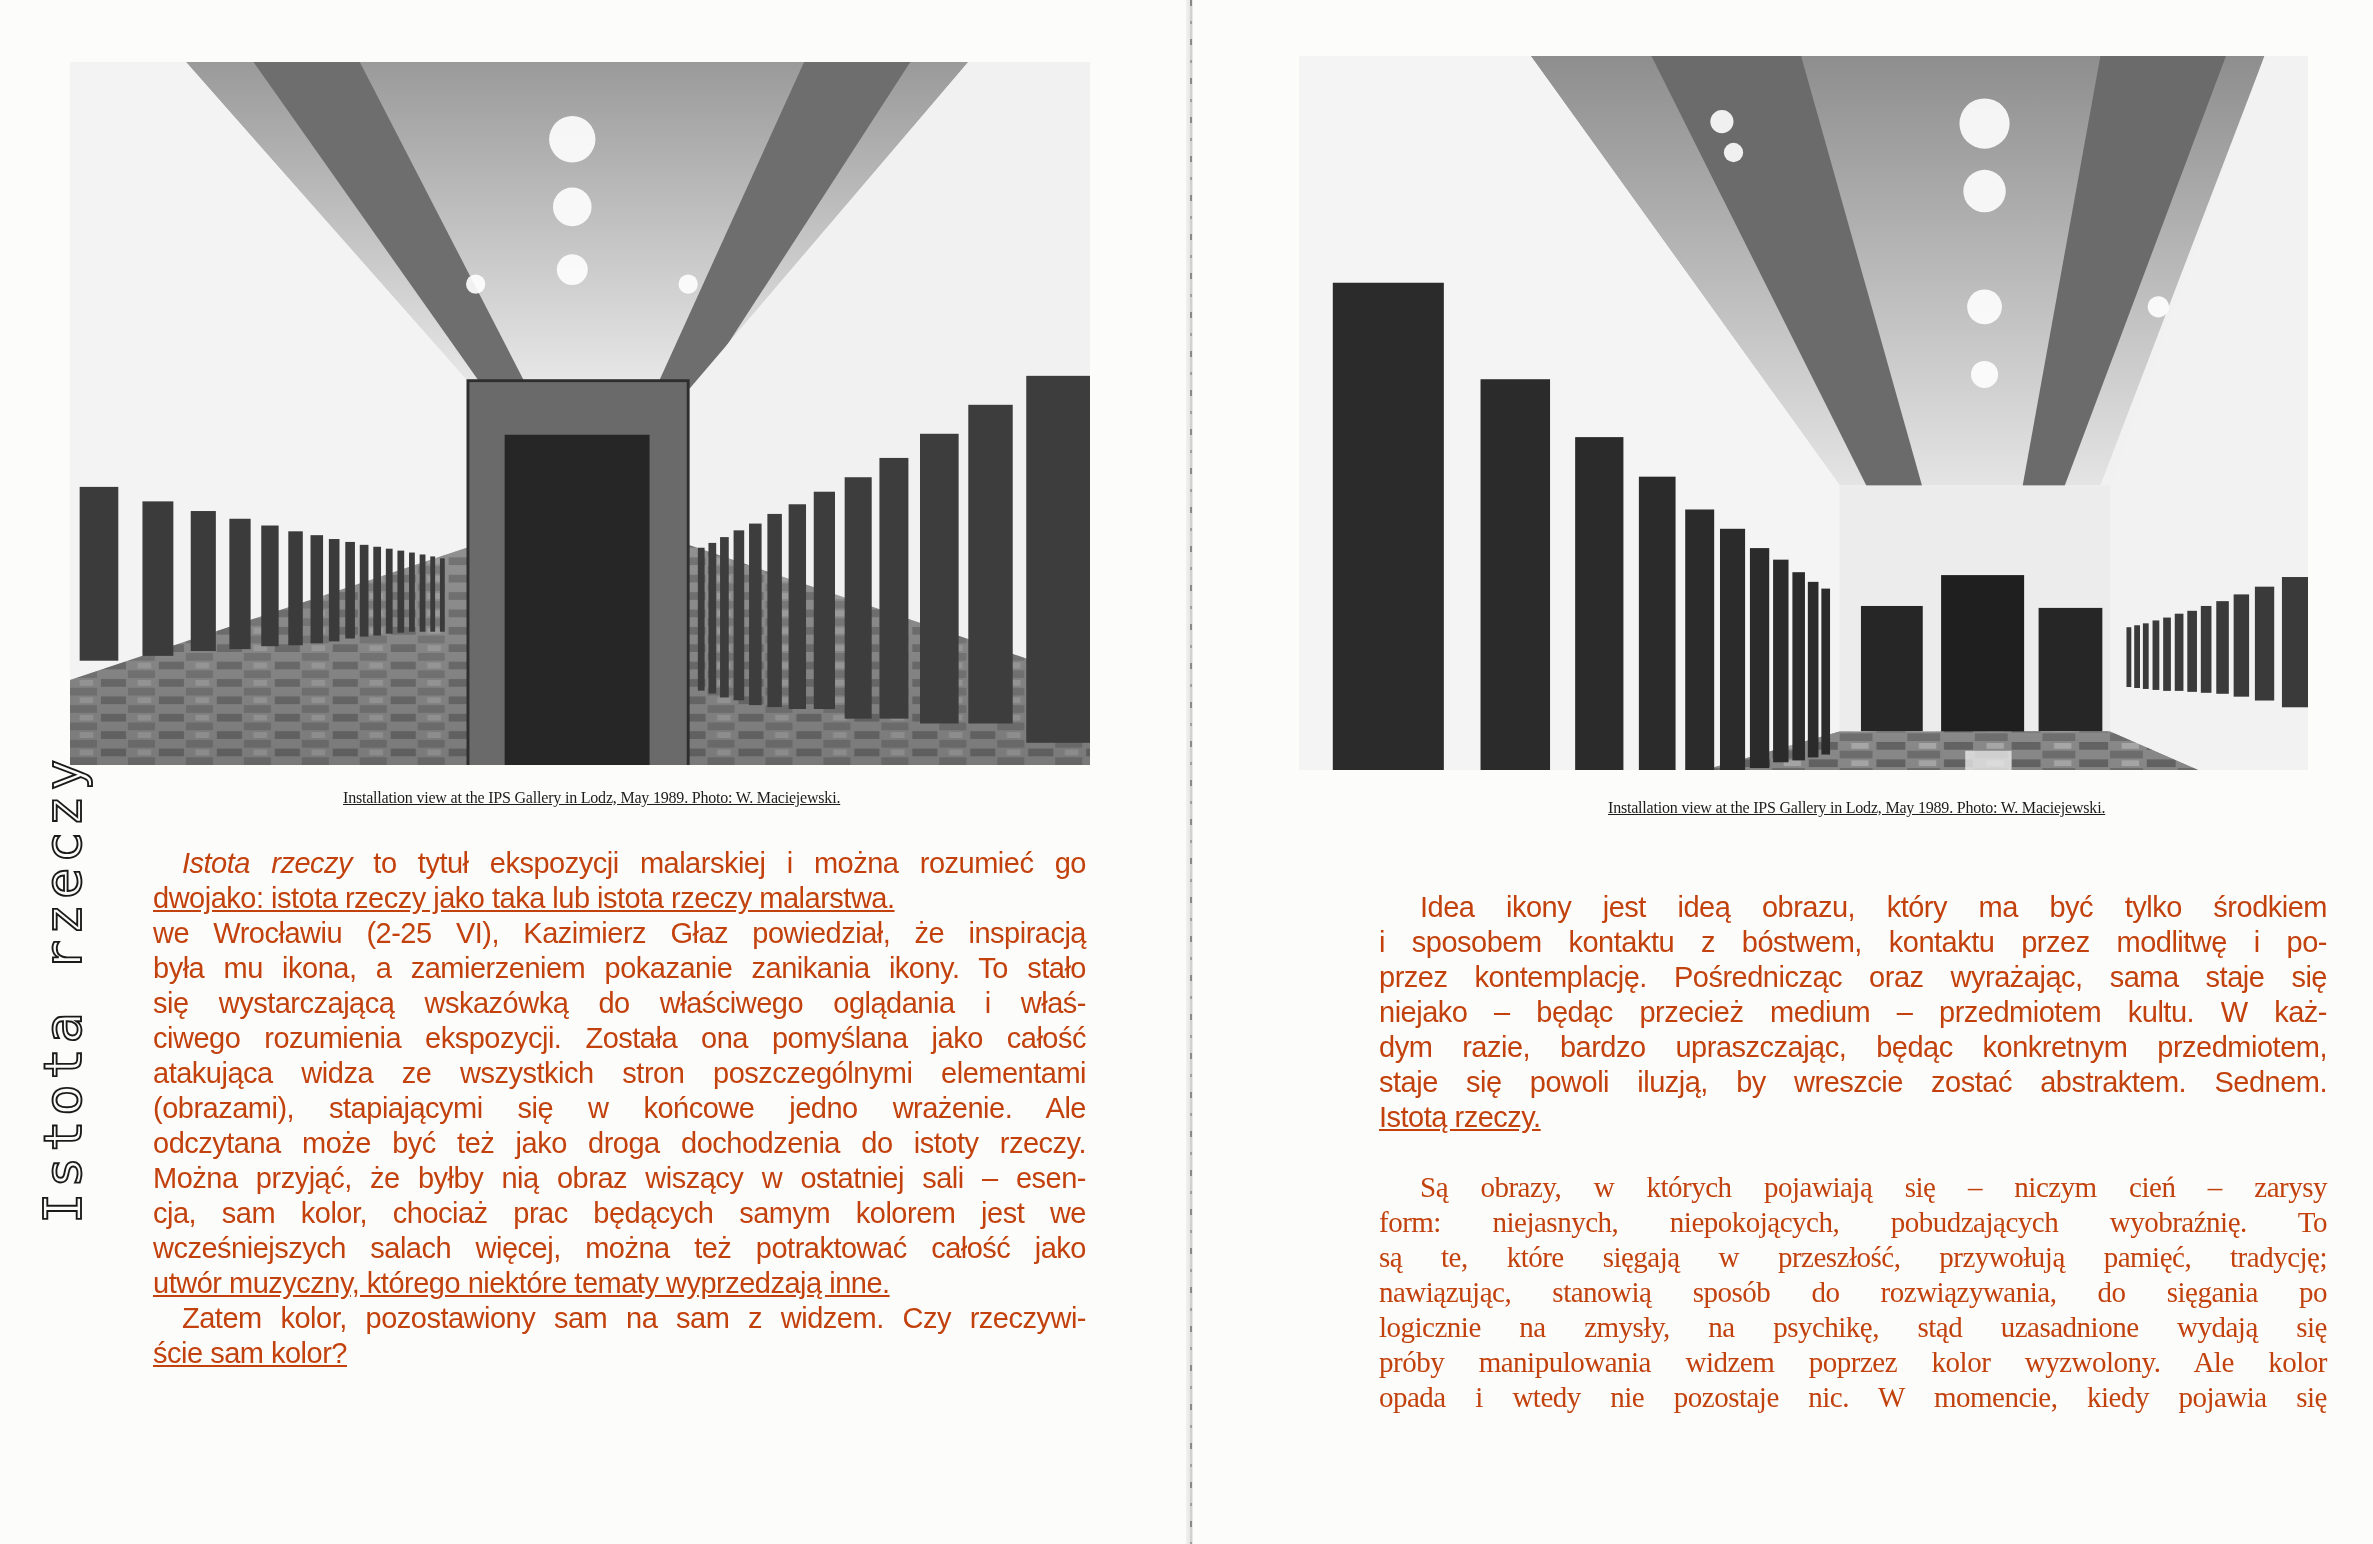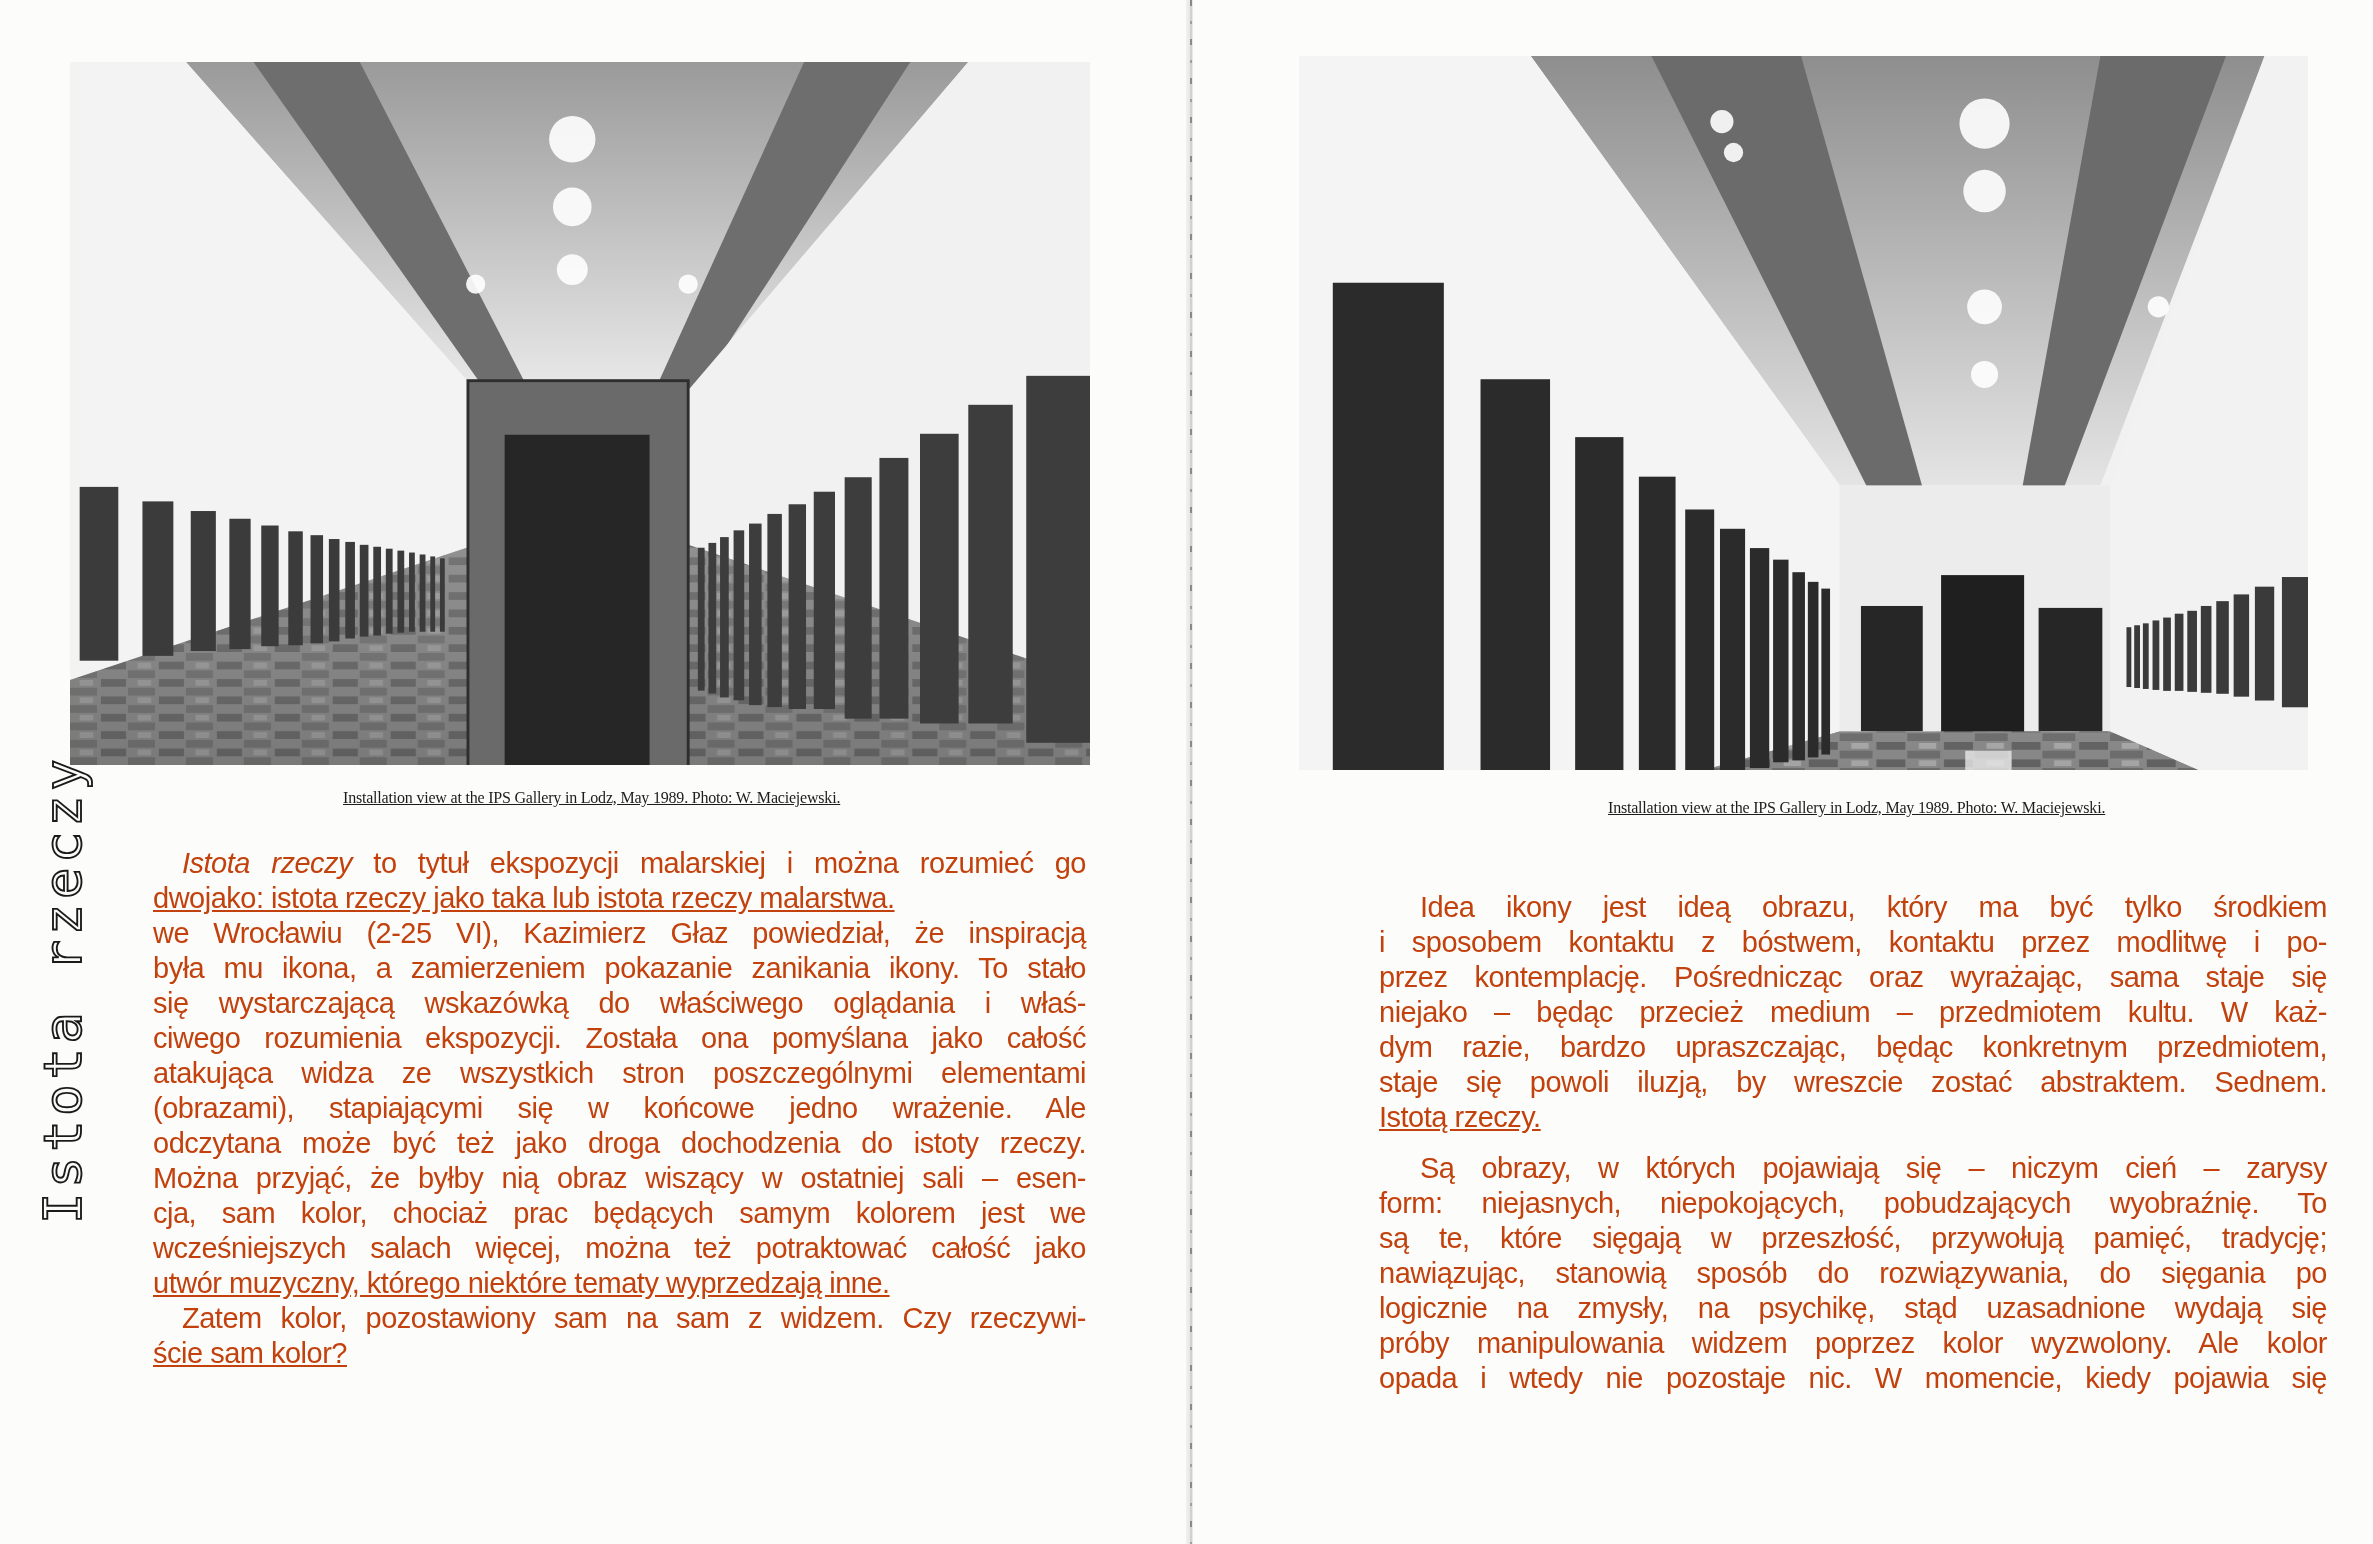--- a/index.html
+++ b/index.html
@@ -54,21 +54,21 @@
     position: absolute;
     font-family: "Liberation Sans", "DejaVu Sans", sans-serif;
     font-size: 29px; line-height: 35px;
     text-align: justify;
     color: #c2410c;
     letter-spacing: -0.5px;
   }
   .text-left { left: 153px; top: 846px; width: 933px; }
   .text-right { left: 1379px; top: 890px; width: 948px; }
   .text-block p { margin: 0; text-indent: 0; }
-  .text-right p.gap { margin-top: 16px; }
+  .text-right p.gap { margin-top: 35px; font-family: Liberation Serif, serif; }
   .text-block .em { font-style: italic; }
   .line { display: block; text-align: justify; text-align-last: justify; white-space: nowrap; }
   .line.last { text-align-last: left; text-decoration: underline; }
   .line.ind-l { padding-left: 29px; }
   .line.ind-r { padding-left: 41px; }
 </style>
 </head>
 <body>
 
 <div class="page page-left">

